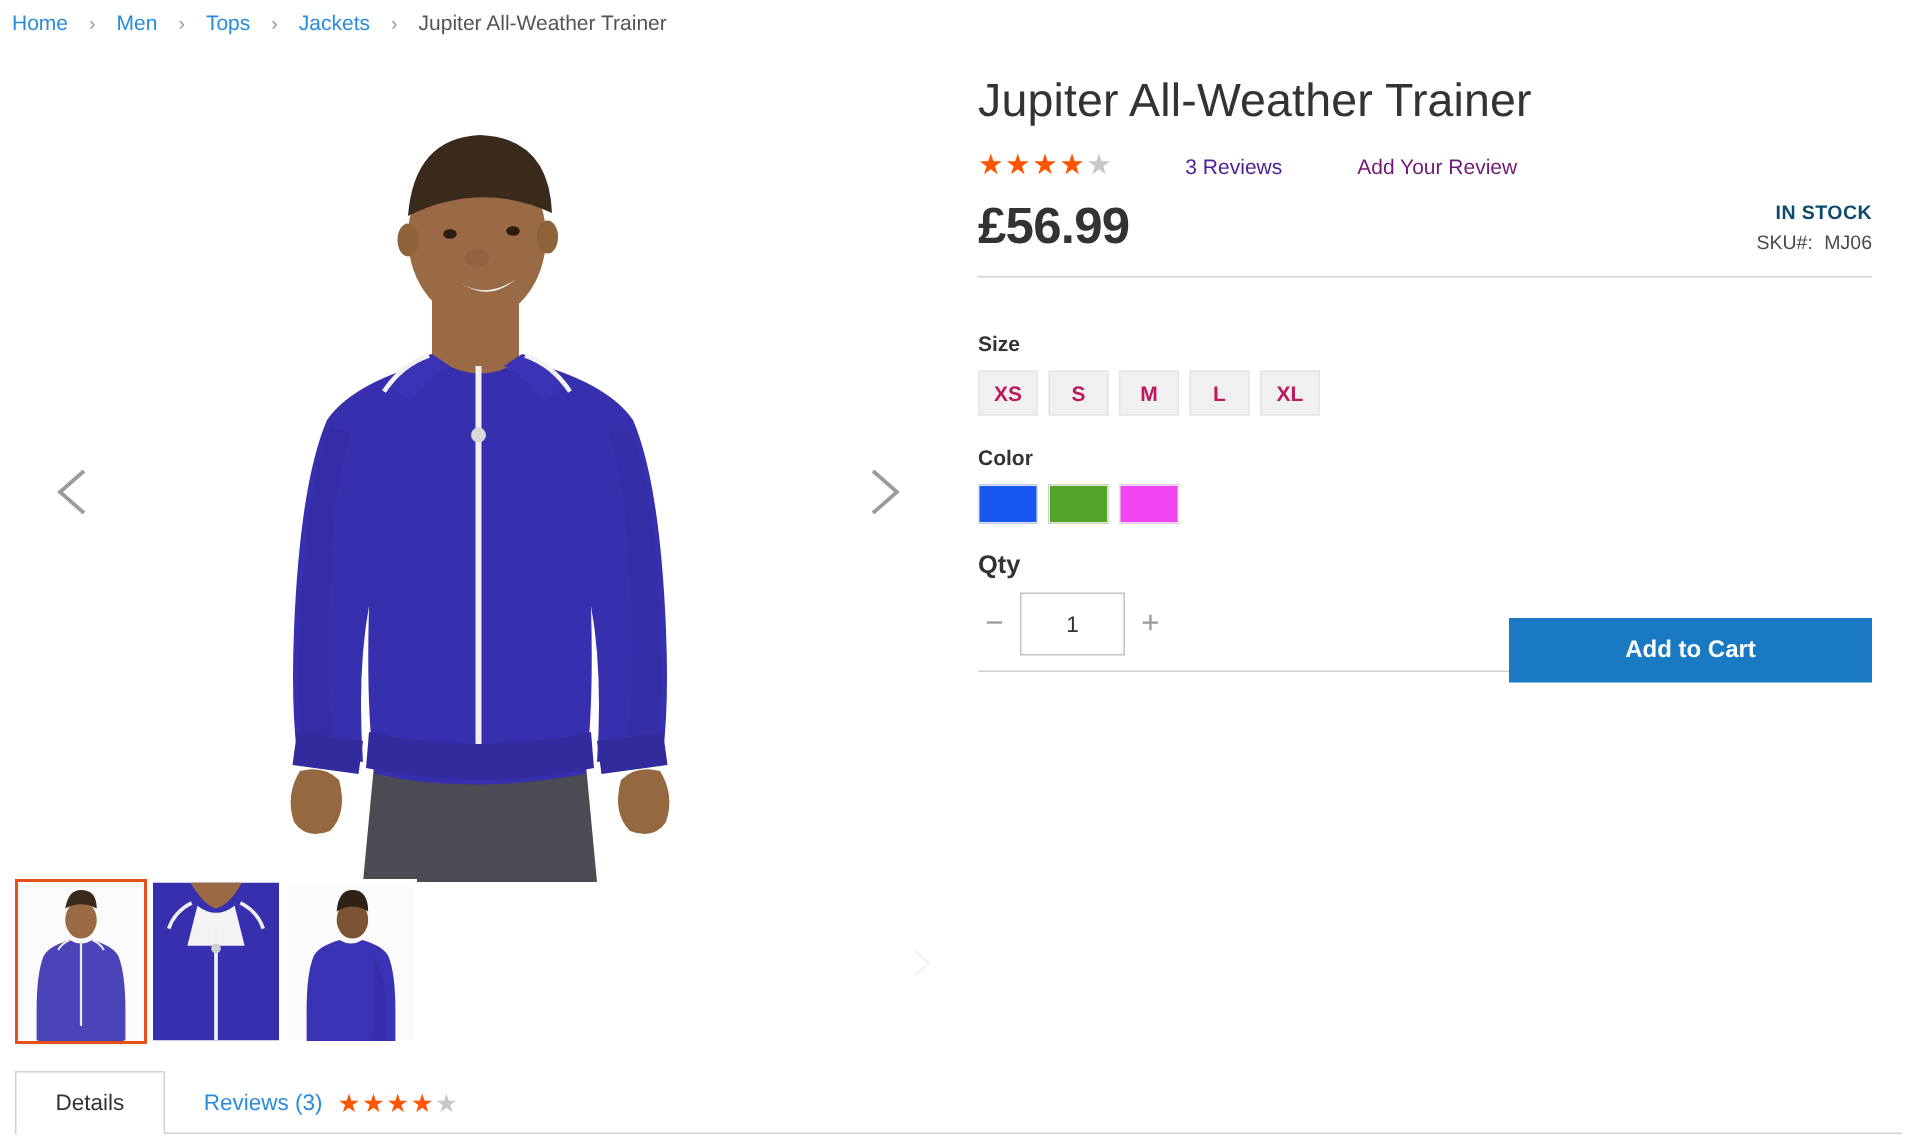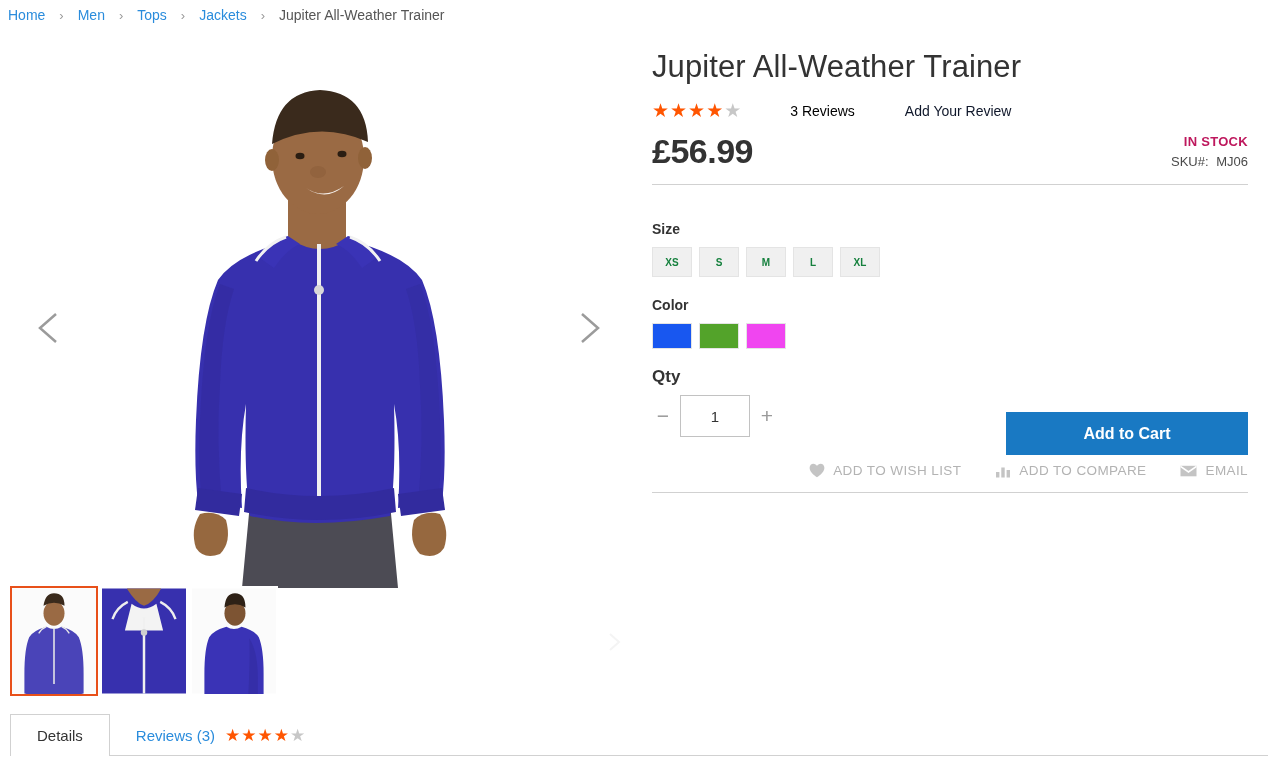--- a/index.html
+++ b/index.html
@@ -75,51 +75,51 @@
     font-size: 31px; font-weight: 300; color: #333333;
     letter-spacing: 0.1px; margin: 0; line-height: 1.2;
   }
   .rating-row {
     margin-top: 16px; display: flex; align-items: center;
   }
   .stars { font-size: 19px; letter-spacing: 1px; line-height: 1; }
   .star-on { color: #ff5501; }
   .star-off { color: #c7c7c7; }
   .reviews-link {
-    color: #000000; font-size: 14px; text-decoration: none;
+    color: #4c1d95; font-size: 14px; text-decoration: none;
     margin-left: 48px; cursor: pointer;
   }
   .add-review-link {
-    color: #0f172a; font-size: 14px; text-decoration: none;
+    color: #701a75; font-size: 14px; text-decoration: none;
     margin-left: 50px; cursor: pointer;
   }
 
   .price-row { margin-top: 12px; position: relative; height: 52px; }
   .price { font-size: 34px; font-weight: bold; color: #333333; letter-spacing: -0.5px; }
   .stock-box {
     position: absolute; right: 0; top: 2px; text-align: right;
   }
-  .stock { font-size: 13px; font-weight: bold; color: #be185d; letter-spacing: 0.3px; }
+  .stock { font-size: 13px; font-weight: bold; color: #0c4a6e; letter-spacing: 0.3px; }
   .sku { font-size: 13px; color: #4a4a4a; margin-top: 5px; }
   .sku .sku-label { margin-right: 4px; }
 
   .divider { height: 1px; background: #d1d1d1; width: 596px; }
 
   
   .opt-label {
     font-size: 14px; font-weight: bold; color: #333333;
   }
   .size-section { margin-top: 36px; }
   .swatch-row { margin-top: 10px; display: flex; gap: 7px; }
   .size-swatch {
     width: 40px; height: 30px;
     background: #f0f0f0;
     border: 1px solid #e4e4e4;
-    color: #15803d;
-    font-size: 10px; font-weight: bold;
+    color: #be185d;
+    font-size: 14px; font-weight: bold;
     display: flex; align-items: center; justify-content: center;
     cursor: pointer;
   }
   .color-section { margin-top: 20px; }
   .color-swatch {
     width: 40px; height: 26px;
     border: 1px solid #e4e4e4;
     cursor: pointer;
   }
 
@@ -354,43 +354,20 @@
     <div class="qty-section">
       <div class="qty-label">Qty</div>
       <div class="qty-row">
         <span class="qty-minus">−</span>
         <input class="qty-input" type="text" value="1" style="">
         <span class="qty-plus">+</span>
       </div>
       <button class="add-to-cart" style="background: rgb(25, 121, 195);">Add to Cart</button>
     </div>
 
-    <div class="actions-row">
-      <a class="action-link">
-        <svg width="16" height="15" viewBox="0 0 16 15">
-          <path d="M8 14.2 C8 14.2 0.6 9.6 0.6 4.9 C0.6 2.4 2.4 0.8 4.4 0.8 C6 0.8 7.3 1.8 8 3 C8.7 1.8 10 0.8 11.6 0.8 C13.6 0.8 15.4 2.4 15.4 4.9 C15.4 9.6 8 14.2 8 14.2 Z" fill="#c4c4c4"></path>
-        </svg>
-        <span>ADD TO WISH LIST</span>
-      </a>
-      <a class="action-link">
-        <svg width="16" height="14" viewBox="0 0 16 14">
-          <rect x="1" y="8" width="3.4" height="5.5" fill="#c4c4c4"></rect>
-          <rect x="6.3" y="3.5" width="3.4" height="10" fill="#c4c4c4"></rect>
-          <rect x="11.6" y="6" width="3.4" height="7.5" fill="#c4c4c4"></rect>
-        </svg>
-        <span>ADD TO COMPARE</span>
-      </a>
-      <a class="action-link">
-        <svg width="17" height="12" viewBox="0 0 17 12">
-          <rect x="0.5" y="0.8" width="16" height="10.5" fill="#c4c4c4"></rect>
-          <polyline points="0.5,1.3 8.5,7 16.5,1.3" fill="none" stroke="#ffffff" stroke-width="1.6"></polyline>
-        </svg>
-        <span>EMAIL</span>
-      </a>
-    </div>
 
     <div class="divider actions-divider"></div>
   </div>
 
   <div class="tabs">
     <div class="tab-strip">
       <div class="tab active">
         <span>Details</span>
       </div>
       <div class="tab inactive">

